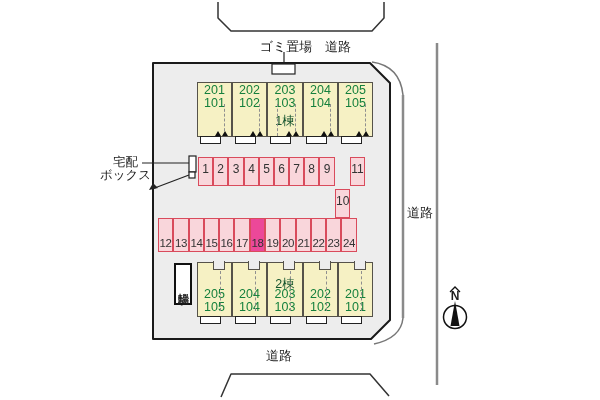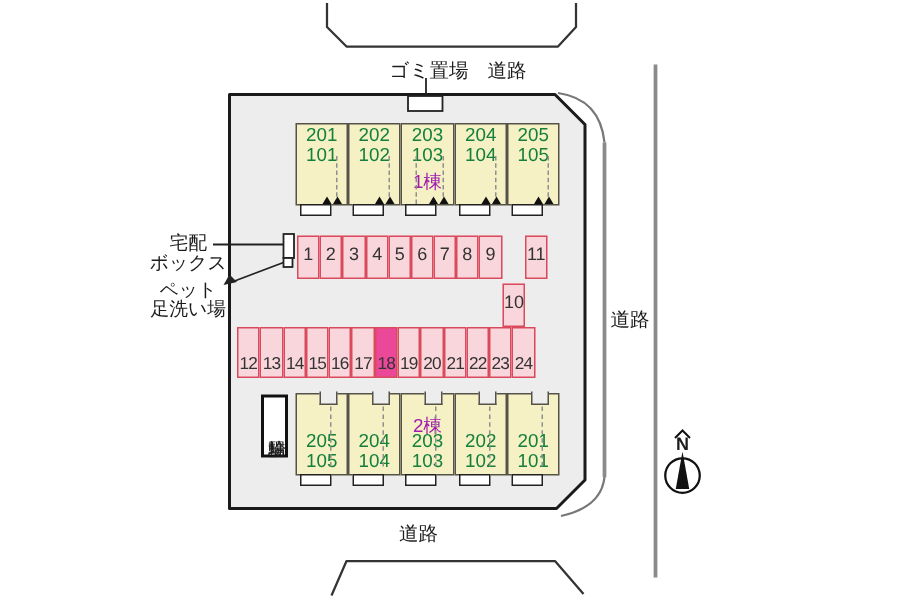--- a/index.html
+++ b/index.html
@@ -20,21 +20,21 @@
   #pet-label{top:187px;}
   .leftlbl span{display:block;}
   .bike{position:absolute;left:174px;top:263px;width:18px;height:42px;box-sizing:border-box;
         border:2px solid #111;background:#fff;display:flex;align-items:center;justify-content:center;
         writing-mode:vertical-rl;text-orientation:upright;font-size:11.5px;line-height:1;}
   .unit{position:absolute;box-sizing:border-box;border:1px solid #55524A;}
   .unit .line{display:block;text-align:center;font-size:12.5px;line-height:13px;color:#15803d;}
   .unit .nums{position:absolute;left:0;right:0;}
   .b1 .nums{top:1px;}
   .b2 .nums{bottom:2px;}
-  .tag{position:absolute;left:0;right:0;text-align:center;font-size:12.5px;color:#a21caf;}
+  .tag{position:absolute;left:0;right:0;text-align:center;font-size:12.5px;color:#14532d;}
   .b1 .tag{top:30px;}
   .b2 .tag{top:13px;text-align:center;}
   .dash{position:absolute;border-left:1px dashed #8f8f8f;width:0;}
   .b1 .dash{right:6px;top:21px;bottom:0;}
   .b1 .dash.alt{left:9px;right:auto;}
   .b2 .dash{left:22px;top:8px;height:40px;}
   .step{position:absolute;left:2px;bottom:-8px;width:19px;height:6px;background:#fff;border:1px solid #222;}
   .tri{position:absolute;bottom:0;width:0;height:0;border-left:3px solid transparent;
        border-right:3px solid transparent;border-bottom:5px solid #111;}
   .tri.t1{right:10px;} .tri.t2{right:3px;}
@@ -84,24 +84,20 @@
   <div class="lbl ctr" id="garbage-label">ゴミ置場</div>
   <div class="lbl" id="road-top-label">道路</div>
   <div class="lbl ctr" id="road-right-label">道路</div>
   <div class="lbl" id="road-bottom-label">道路</div>
   <div class="lbl ctr" id="north-label">N</div>
 
   <div class="leftlbl" id="delivery-label">
     <span>宅配</span>
     <span>ボックス</span>
   </div>
-  <div class="leftlbl" id="pet-label">
-    <span>ペット</span>
-    <span>足洗い場</span>
-  </div>
 
   <div class="bike">駐輪場</div>
 <div class="unit b1" style="left: 197px; top: 82px; width: 35px; height: 55px; position: absolute; background: rgb(246, 241, 196);">
       <div class="nums">
         <div class="line">201</div>
         <div class="line">101</div>
       </div>
       <div class="dash"></div>
       <div class="step"></div>
       <div class="tri t1"></div>

